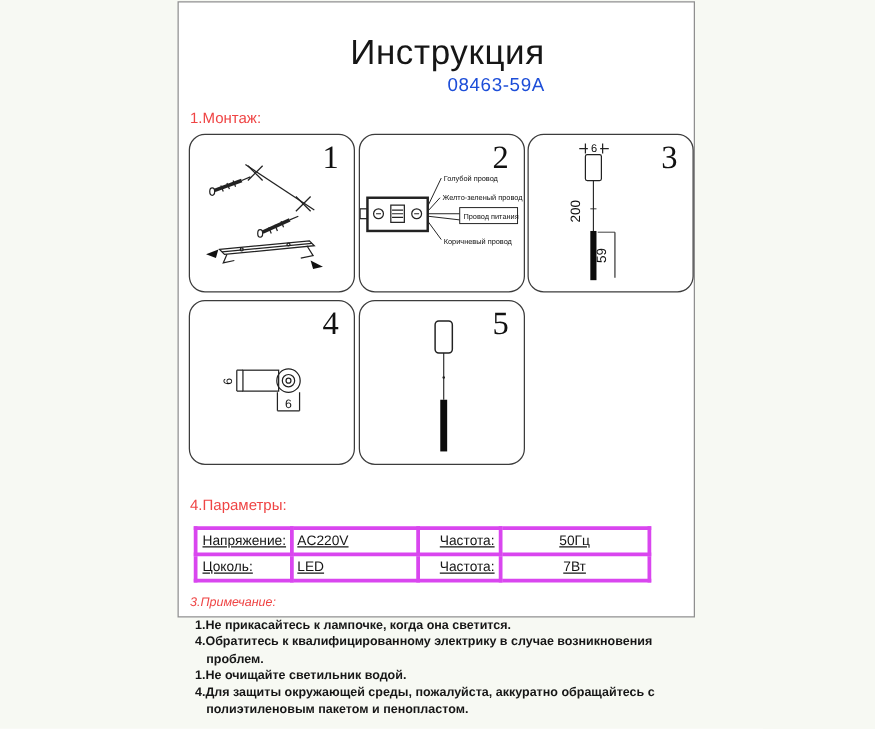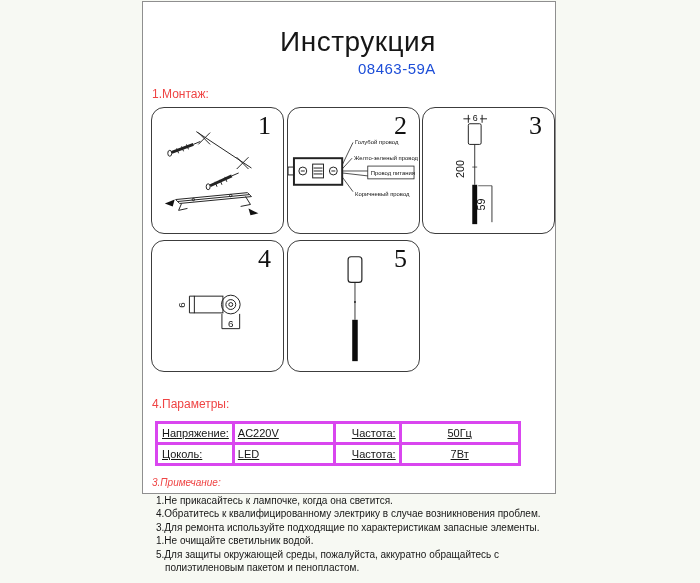--- a/index.html
+++ b/index.html
@@ -72,21 +72,21 @@
   td.lbl  { width: 66px;  text-align: left; padding-left: 4px; }
   td.val1 { width: 101px; text-align: left; }
   td.lbl2 { width: 62px;  text-align: left; padding-left: 16px; }
   td.val2 { width: 119px; text-align: center; }
   
   .notes {
     position: absolute; left: 13px; top: 492px;
     width: 396px;
     font-size: 10px; line-height: 13.4px; color: #161616;
   }
-  .note { padding-left: 9px; text-indent: -9px; }
+  .note { padding-left: 9px; text-indent: -9px; font-weight: bold; }
 </style>
 </head>
 <body>
 
 <div class="sheet">
 
   <div class="title-block">
     <div class="title-inner">
       <div class="doc-title">Инструкция</div>
       <div class="doc-model">08463-59A</div>
@@ -235,18 +235,17 @@
       <td class="val2">7Вт</td>
     </tr>
   </tbody>
     </table>
 
   <div class="sec-label sec3">3.Примечание:</div>
 
   <div class="notes">
     <div class="note">1.Не прикасайтесь к лампочке, когда она светится.</div>
     <div class="note">4.Обратитесь к квалифицированному электрику в случае возникновения проблем.</div>
-    <div class="note">3.Для ремонта используйте подходящие по характеристикам запасные элементы.</div>
     <div class="note">1.Не очищайте светильник водой.</div>
-    <div class="note">5.Для защиты окружающей среды, пожалуйста, аккуратно обращайтесь с полиэтиленовым пакетом и пенопластом.</div>
+    <div class="note">4.Для защиты окружающей среды, пожалуйста, аккуратно обращайтесь с полиэтиленовым пакетом и пенопластом.</div>
   </div>
 
 </div>
 
 </body></html>

